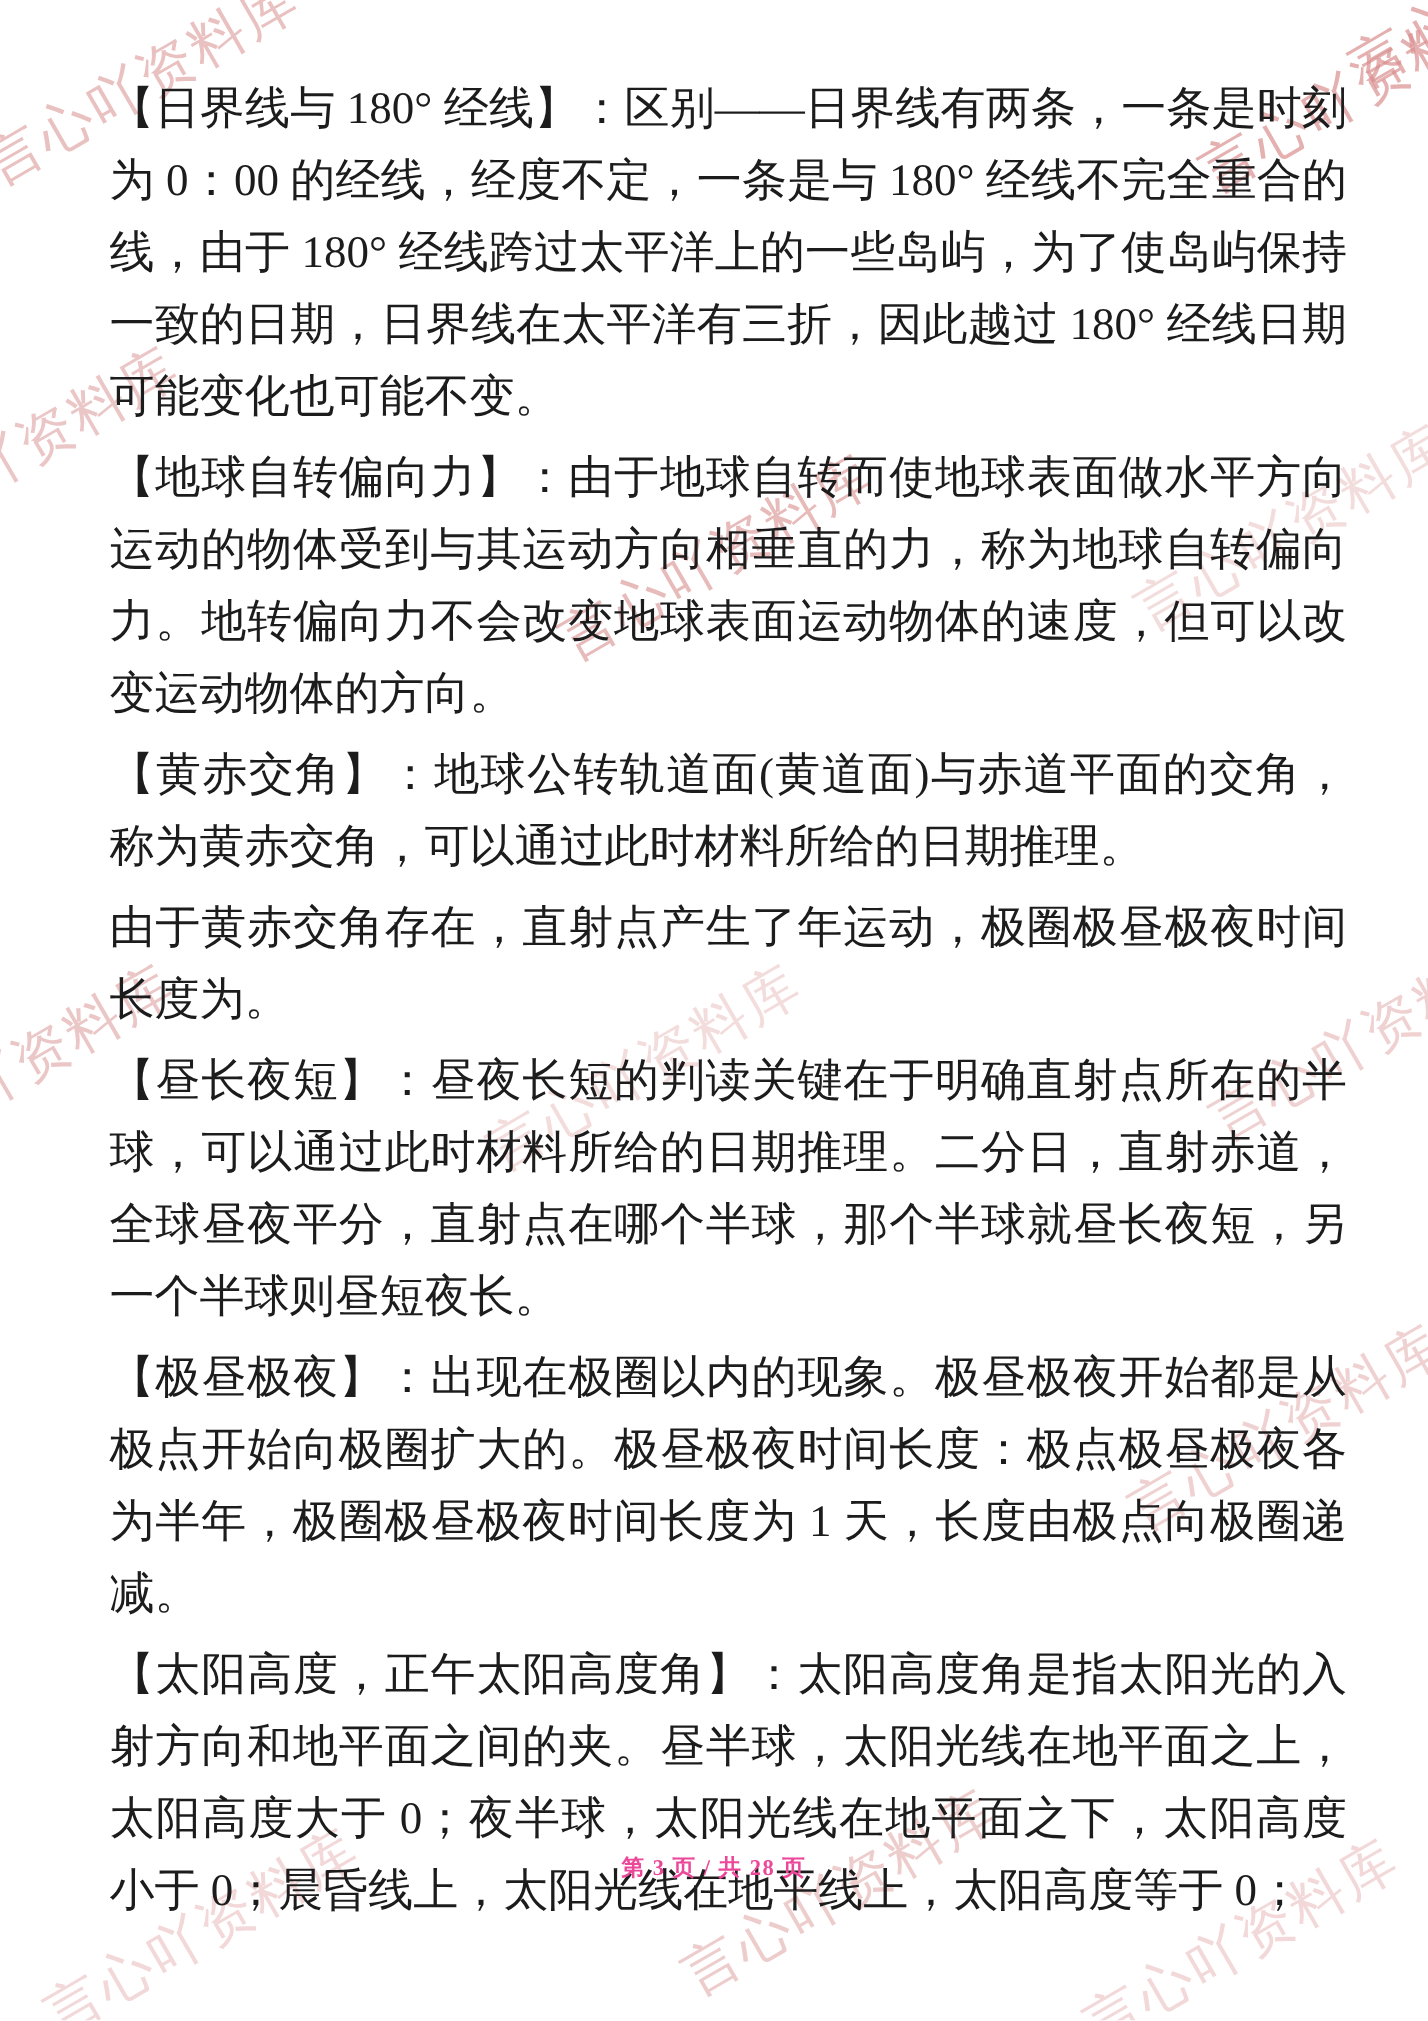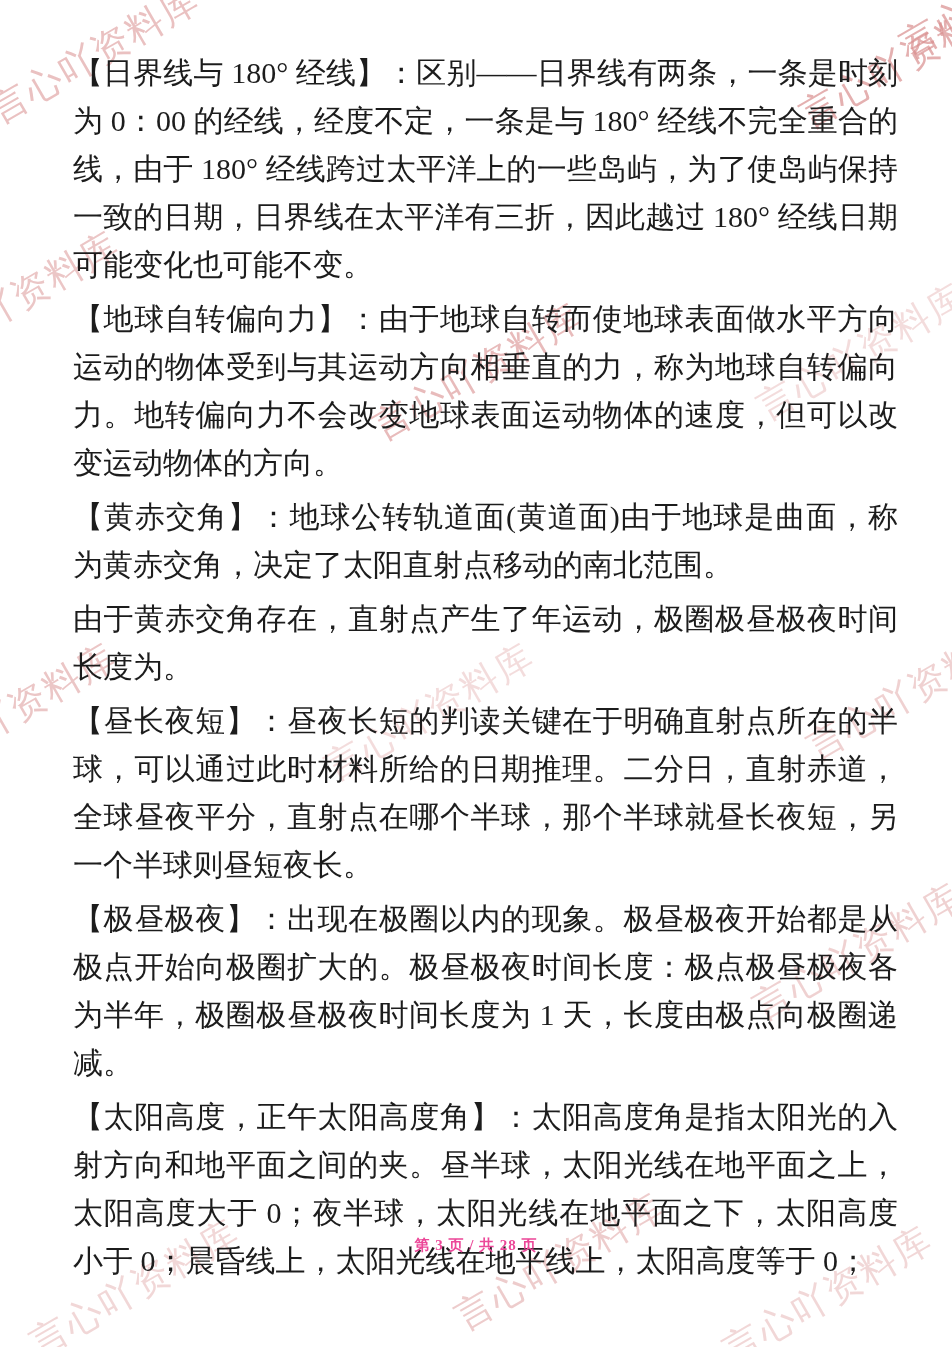--- a/index.html
+++ b/index.html
@@ -74,21 +74,21 @@
       <span class="watermark" style="left: 430px; top: 712px; color: rgb(217, 143, 143); opacity: 0.3;">言心吖资料库</span>
       <span class="watermark" style="left: 912px; top: 692px; color: rgb(217, 143, 143); opacity: 0.4;">言心吖资料库</span>
       <span class="watermark" style="left: 858px; top: 952px; color: rgb(217, 143, 143); opacity: 0.4;">言心吖资料库</span>
       <span class="watermark" style="left: 560px; top: 1262px; color: rgb(217, 143, 143); opacity: 0.45;">言心吖资料库</span>
       <span class="watermark" style="left: 135px; top: 1288px; color: rgb(217, 143, 143); opacity: 0.35;">言心吖资料库</span>
       <span class="watermark" style="left: 828px; top: 1295px; color: rgb(217, 143, 143); opacity: 0.35;">言心吖资料库</span>
     </div>
   <main class="content">
       <p>【日界线与 180° 经线】：区别——日界线有两条，一条是时刻为 0：00 的经线，经度不定，一条是与 180° 经线不完全重合的线，由于 180° 经线跨过太平洋上的一些岛屿，为了使岛屿保持一致的日期，日界线在太平洋有三折，因此越过 180° 经线日期可能变化也可能不变。</p>
       <p>【地球自转偏向力】：由于地球自转而使地球表面做水平方向运动的物体受到与其运动方向相垂直的力，称为地球自转偏向力。地转偏向力不会改变地球表面运动物体的速度，但可以改变运动物体的方向。</p>
-      <p>【黄赤交角】：地球公转轨道面(黄道面)由于地球是曲面，称为黄赤交角，决定了太阳直射点移动的南北范围。</p>
+      <p>【黄赤交角】：地球公转轨道面(黄道面)与赤道平面的交角，称为黄赤交角，可以通过此时材料所给的日期推理。</p>
       <p>由于黄赤交角存在，直射点产生了年运动，极圈极昼极夜时间长度为。</p>
       <p>【昼长夜短】：昼夜长短的判读关键在于明确直射点所在的半球，可以通过此时材料所给的日期推理。二分日，直射赤道，全球昼夜平分，直射点在哪个半球，那个半球就昼长夜短，另一个半球则昼短夜长。</p>
       <p>【极昼极夜】：出现在极圈以内的现象。极昼极夜开始都是从极点开始向极圈扩大的。极昼极夜时间长度：极点极昼极夜各为半年，极圈极昼极夜时间长度为 1 天，长度由极点向极圈递减。</p>
       <p>【太阳高度，正午太阳高度角】：太阳高度角是指太阳光的入射方向和地平面之间的夹。昼半球，太阳光线在地平面之上，太阳高度大于 0；夜半球，太阳光线在地平面之下，太阳高度小于 0；晨昏线上，太阳光线在地平线上，太阳高度等于 0；</p>
     </main>
   <div class="footer">
     <span>第 3 页 / 共 28 页</span>
   </div>
 </div>
 

